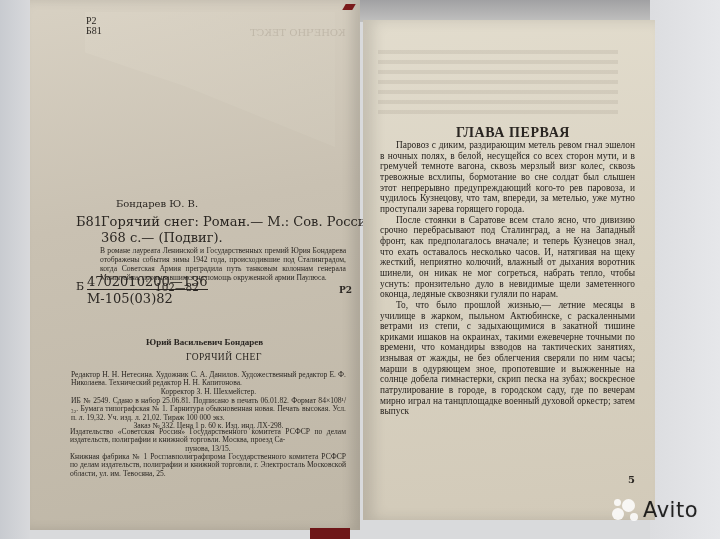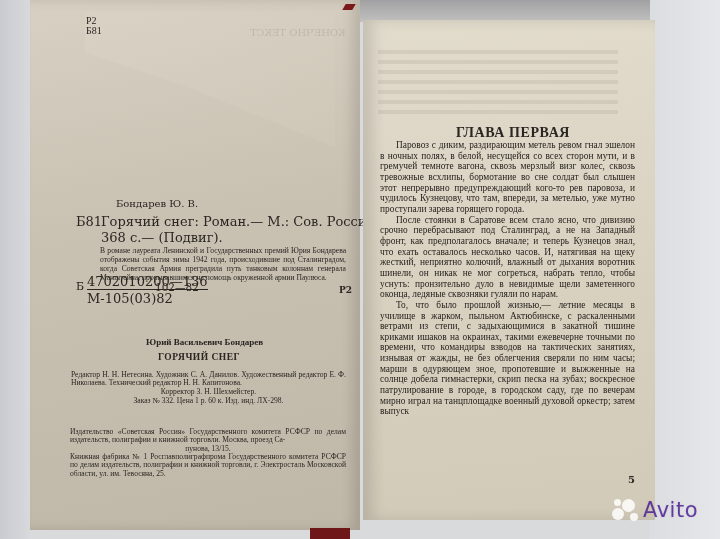--- a/index.html
+++ b/index.html
@@ -44,41 +44,41 @@
   .cat-title2 { left:101px; top:231px; font-size:13px; }
   .annot { left:100px; top:246px; width:246px; font-size:7.6px; line-height:9px; white-space:normal; text-align:justify; font-family:"Liberation Serif", serif; }
   .isbn-b { left:76px; top:281px; font-size:11px; }
   .isbn-frac { left:87px; top:275px; font-size:13px; }
   .isbn-num { display:block; border-bottom:1px solid #2a2622; padding-bottom:1px; }
   .isbn-den { display:block; padding-top:2px; }
   .isbn-tail { left:155px; top:282px; font-size:10.5px; }
   .isbn-bbk { left:339px; top:286px; font-size:9px; font-weight:bold; }
 
   .imprint-author { left:146px; top:338px; font-size:9px; font-weight:bold; font-family:"Liberation Serif", serif; }
-  .imprint-title { left:158px; top:353px; font-size:9.5px; font-weight:bold; letter-spacing:.5px; font-family:"Liberation Serif", serif; }
+  .imprint-title { left:186px; top:353px; font-size:9.5px; font-weight:normal; letter-spacing:.5px; font-family:"Liberation Serif", serif; }
   .para-small { font-family:"Liberation Serif", serif; font-size:7.6px; line-height:8.3px; white-space:normal; text-align:justify; }
   .credits { left:71px; top:371px; width:275px; }
   .tech { left:71px; top:397px; width:275px; }
   .publisher { left:70px; top:428px; width:276px; }
   .printer { left:70px; top:453px; width:276px; }
   .center-last { text-align:center; display:block; }
 
   .chapter { left:456px; top:126px; font-size:14px; font-weight:bold; letter-spacing:.6px; font-family:"Liberation Serif", serif; }
   .body-text {
     position:absolute; left:380px; top:140px; width:255px;
     font-family:"Liberation Serif", serif; font-size:9.4px; line-height:10.65px;
     text-align:justify; color:#27231f;
   }
   .body-text p { margin:0; text-indent:16px; }
   .page-num { left:628px; top:475px; font-size:10px; font-weight:bold; }
 
   .watermark { position:absolute; left:612px; top:498px; display:flex; align-items:center; gap:3px; opacity:.85; }
   .wm-dots { position:relative; width:28px; height:22px; }
   .wm-dots span { position:absolute; border-radius:50%; background:#fff; }
-  .wm-text { color:#4c1d95; font-family:"DejaVu Sans", sans-serif; font-size:21px; letter-spacing:.5px; text-shadow:0 0 2px rgba(0,0,0,.15); }
+  .wm-text { color:#000000; font-family:"DejaVu Sans", sans-serif; font-size:21px; letter-spacing:.5px; text-shadow:0 0 2px rgba(0,0,0,.15); }
 </style>
 </head>
 <body>
 
 <div class="cover-edge-left"></div>
 <div class="bg-right"></div>
 <div class="bg-top-strip"></div>
 
 <div class="page-left">
   <div class="flap"></div>
@@ -103,20 +103,21 @@
 <div class="t isbn-bbk">Р2</div>
 
 <div class="t imprint-author">Юрий Васильевич Бондарев</div>
 <div class="t imprint-title">ГОРЯЧИЙ СНЕГ</div>
 
 <div class="t para-small credits">
   <span>Редактор Н. Н. Нетесина. Художник С. А. Данилов. Художественный редактор Е. Ф. Николаева. Технический редактор Н. Н. Капитонова.</span>
   <span class="center-last">Корректор З. Н. Шехмейстер.</span>
 </div>
 <div class="t para-small tech">
+  <span>ИБ № 2549. Сдано в набор 25.06.81. Подписано в печать 06.01.82. Формат 84×108¹/₃₂. Бумага типографская № 1. Гарнитура обыкновенная новая. Печать высокая. Усл. п. л. 19,32. Уч. изд. л. 21,02. Тираж 100 000 экз.</span>
   <span class="center-last">Заказ № 332. Цена 1 р. 60 к. Изд. инд. ЛХ-298.</span>
 </div>
 <div class="t para-small publisher">
   <span>Издательство «Советская Россия» Государственного комитета РСФСР по делам издательств, полиграфии и книжной торговли. Москва, проезд Са-</span>
   <span class="center-last">пунова, 13/15.</span>
 </div>
 <div class="t para-small printer">Книжная фабрика № 1 Росглавполиграфпрома Государственного комитета РСФСР по делам издательств, полиграфии и книжной торговли, г. Электросталь Московской области, ул. им. Тевосяна, 25.</div>
 
 <div class="cover-red-top"></div>
 <div class="cover-red-bottom"></div>

